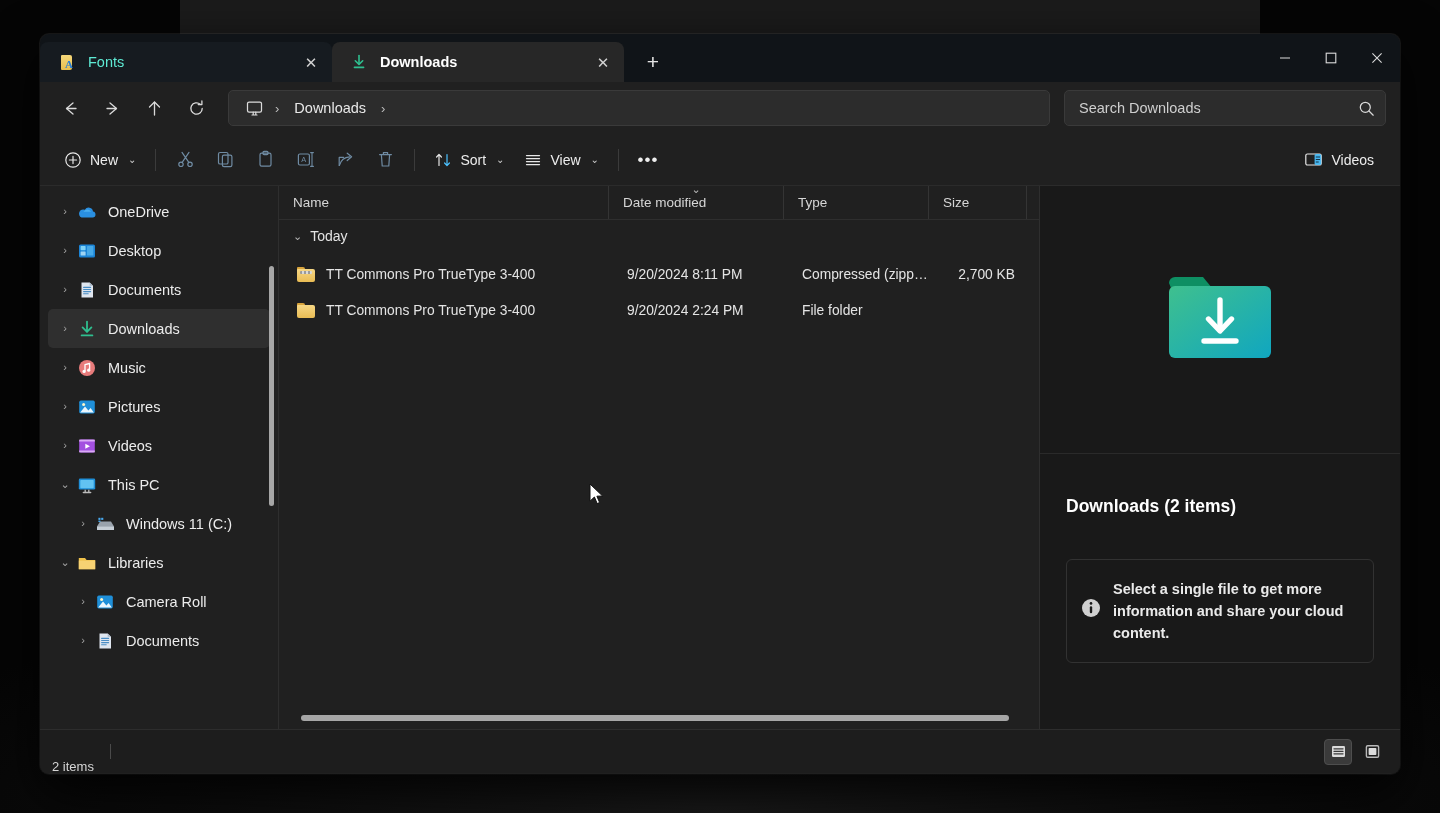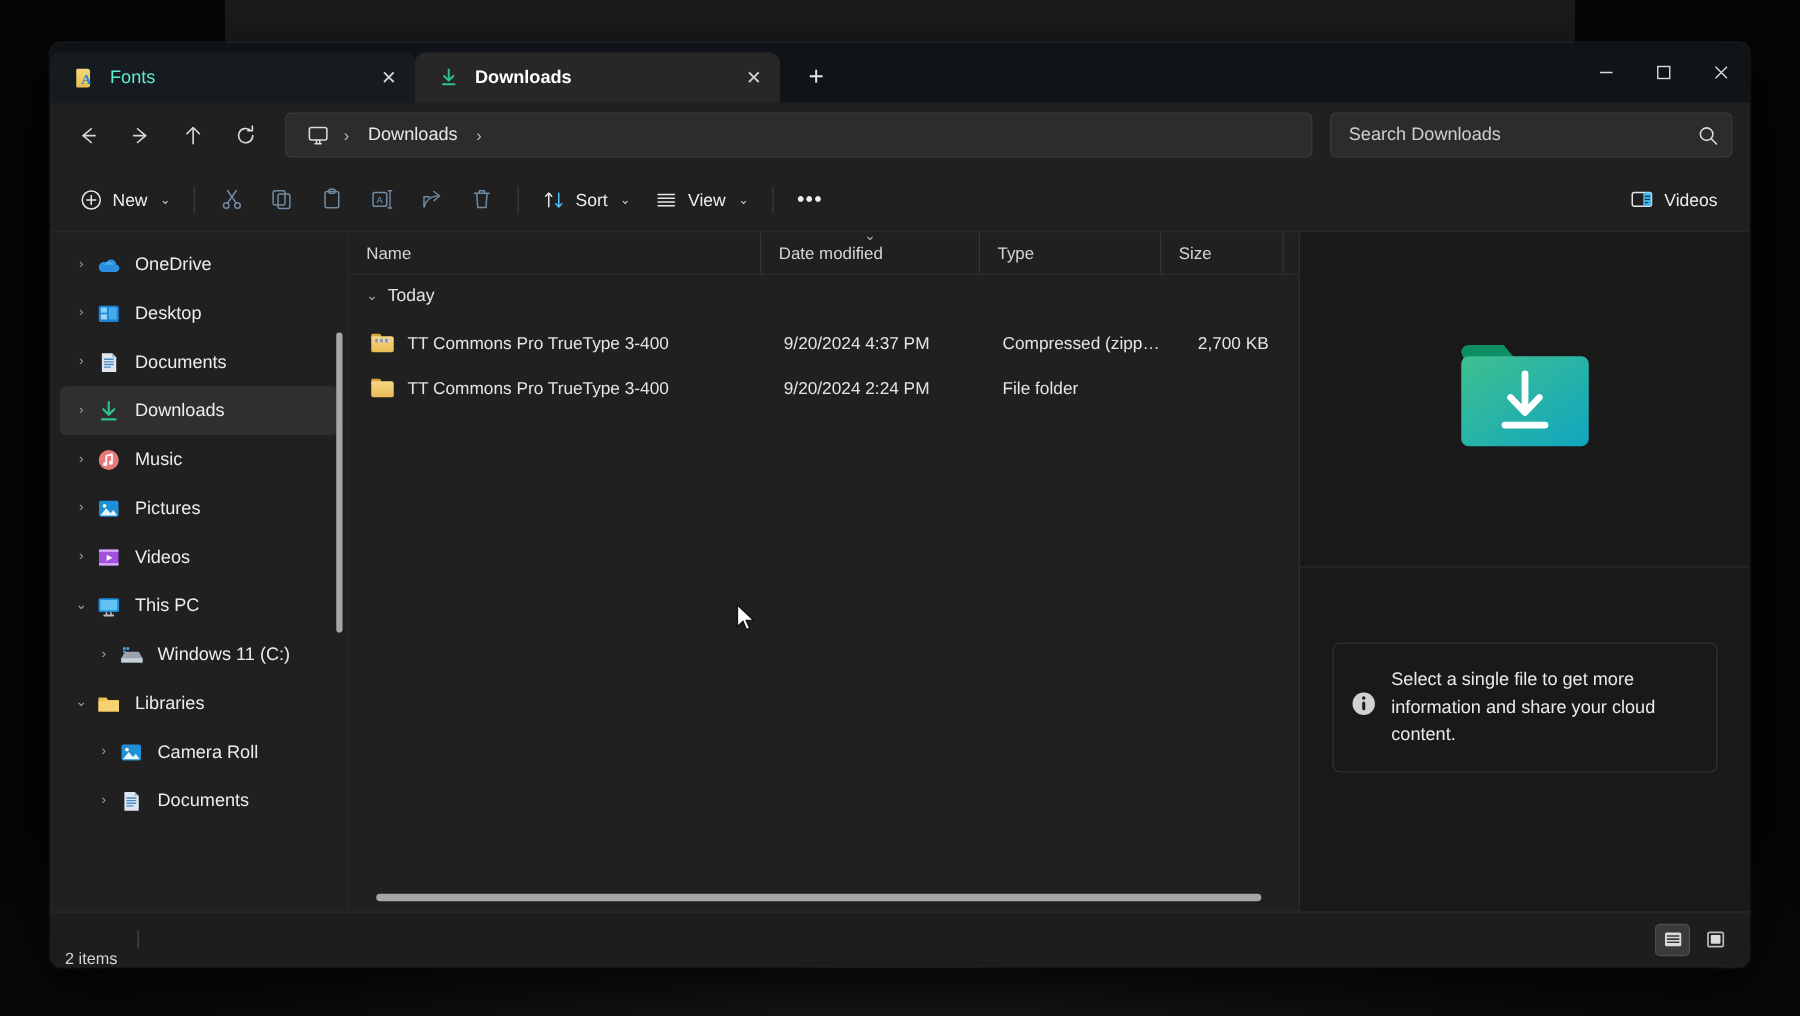--- a/index.html
+++ b/index.html
@@ -219,22 +219,22 @@
 
   
   #details { width: 360px; flex: 0 0 360px; background: #191919; display: flex; flex-direction: column; }
   #details-preview {
     height: 268px; display: flex; align-items: center; justify-content: center;
     border-bottom: 1px solid #2a2a2a;
   }
   #details-body { padding: 42px 26px 0 26px; }
   #details-title { font-size: 17.5px; color: #fff; font-weight: 600; }
   #details-note {
-    margin-top: 18px; border: 1px solid #323232; border-radius: 6px;
-    padding: 18px 18px 18px 14px; display: flex; gap: 12px; align-items: flex-start;
+    margin-top: 42px; border: 1px solid #323232; border-radius: 6px;
+    padding: 18px 18px 18px 14px; display: flex; gap: 12px; align-items: flex-start; font-weight: bold;
   }
   #details-note .info-ico { flex: 0 0 20px; margin-top: 20px; }
   #details-note p { font-size: 14.5px; line-height: 1.52; color: #eaeaea; }
 
   
   #statusbar {
     height: 44px; background: #1d1d1d; border-top: 1px solid #2d2d2d;
     display: flex; align-items: center; padding: 0 14px 0 12px;
   }
   #status-text { font-size: 13px; color: #d6d6d6; margin-top: 29px; }
@@ -640,21 +640,21 @@
         <div class="cell name">
           <span class="row-ico">
             <span class="fldr">
                 <span class="tab-lip"></span>
                 <span class="front"></span>
                 <span class="zipper"></span>
               </span>
           </span>
           <span>TT Commons Pro TrueType 3-400</span>
         </div>
-        <div class="cell date">9/20/2024 4:37 PM</div>
+        <div class="cell date">9/20/2024 8:11 PM</div>
         <div class="cell type">Compressed (zipp…</div>
         <div class="cell size">2,700 KB</div>
       </div>
 
       <div class="row">
         <div class="cell name">
           <span class="row-ico">
             <span class="fldr">
                 <span class="tab-lip"></span>
                 <span class="front"></span>
@@ -691,20 +691,21 @@
             <path d="M2 10 a6 6 0 0 1 6 -6 h28 l9 11 h-41 z" fill="#0e8f63"></path>
             <rect x="2" y="13" width="102" height="72" rx="6" fill="url(#dlgrad)"></rect>
             <path d="M53 27 V57" stroke="#fff" stroke-width="5.4" stroke-linecap="round"></path>
             <path d="M41.5 46 L53 58 L64.5 46" stroke="#fff" stroke-width="5.4" fill="none" stroke-linecap="round" stroke-linejoin="round"></path>
             <path d="M37 68 H69" stroke="#fff" stroke-width="5.4" stroke-linecap="round"></path>
           </svg>
         </span>
       </div>
 
       <div id="details-body">
+        <div id="details-title">Downloads (2 items)</div>
         <div id="details-note">
           <span class="info-ico">
             <svg width="20" height="20" viewBox="0 0 20 20">
                 <circle cx="10" cy="10" r="9" fill="#d0d0d0"></circle>
                 <circle cx="10" cy="5.4" r="1.35" fill="#191919"></circle>
                 <rect x="8.8" y="8.2" width="2.4" height="7" rx="1.2" fill="#191919"></rect>
               </svg>
           </span>
           <p>Select a single file to get more information and share your cloud content.</p>
         </div>

